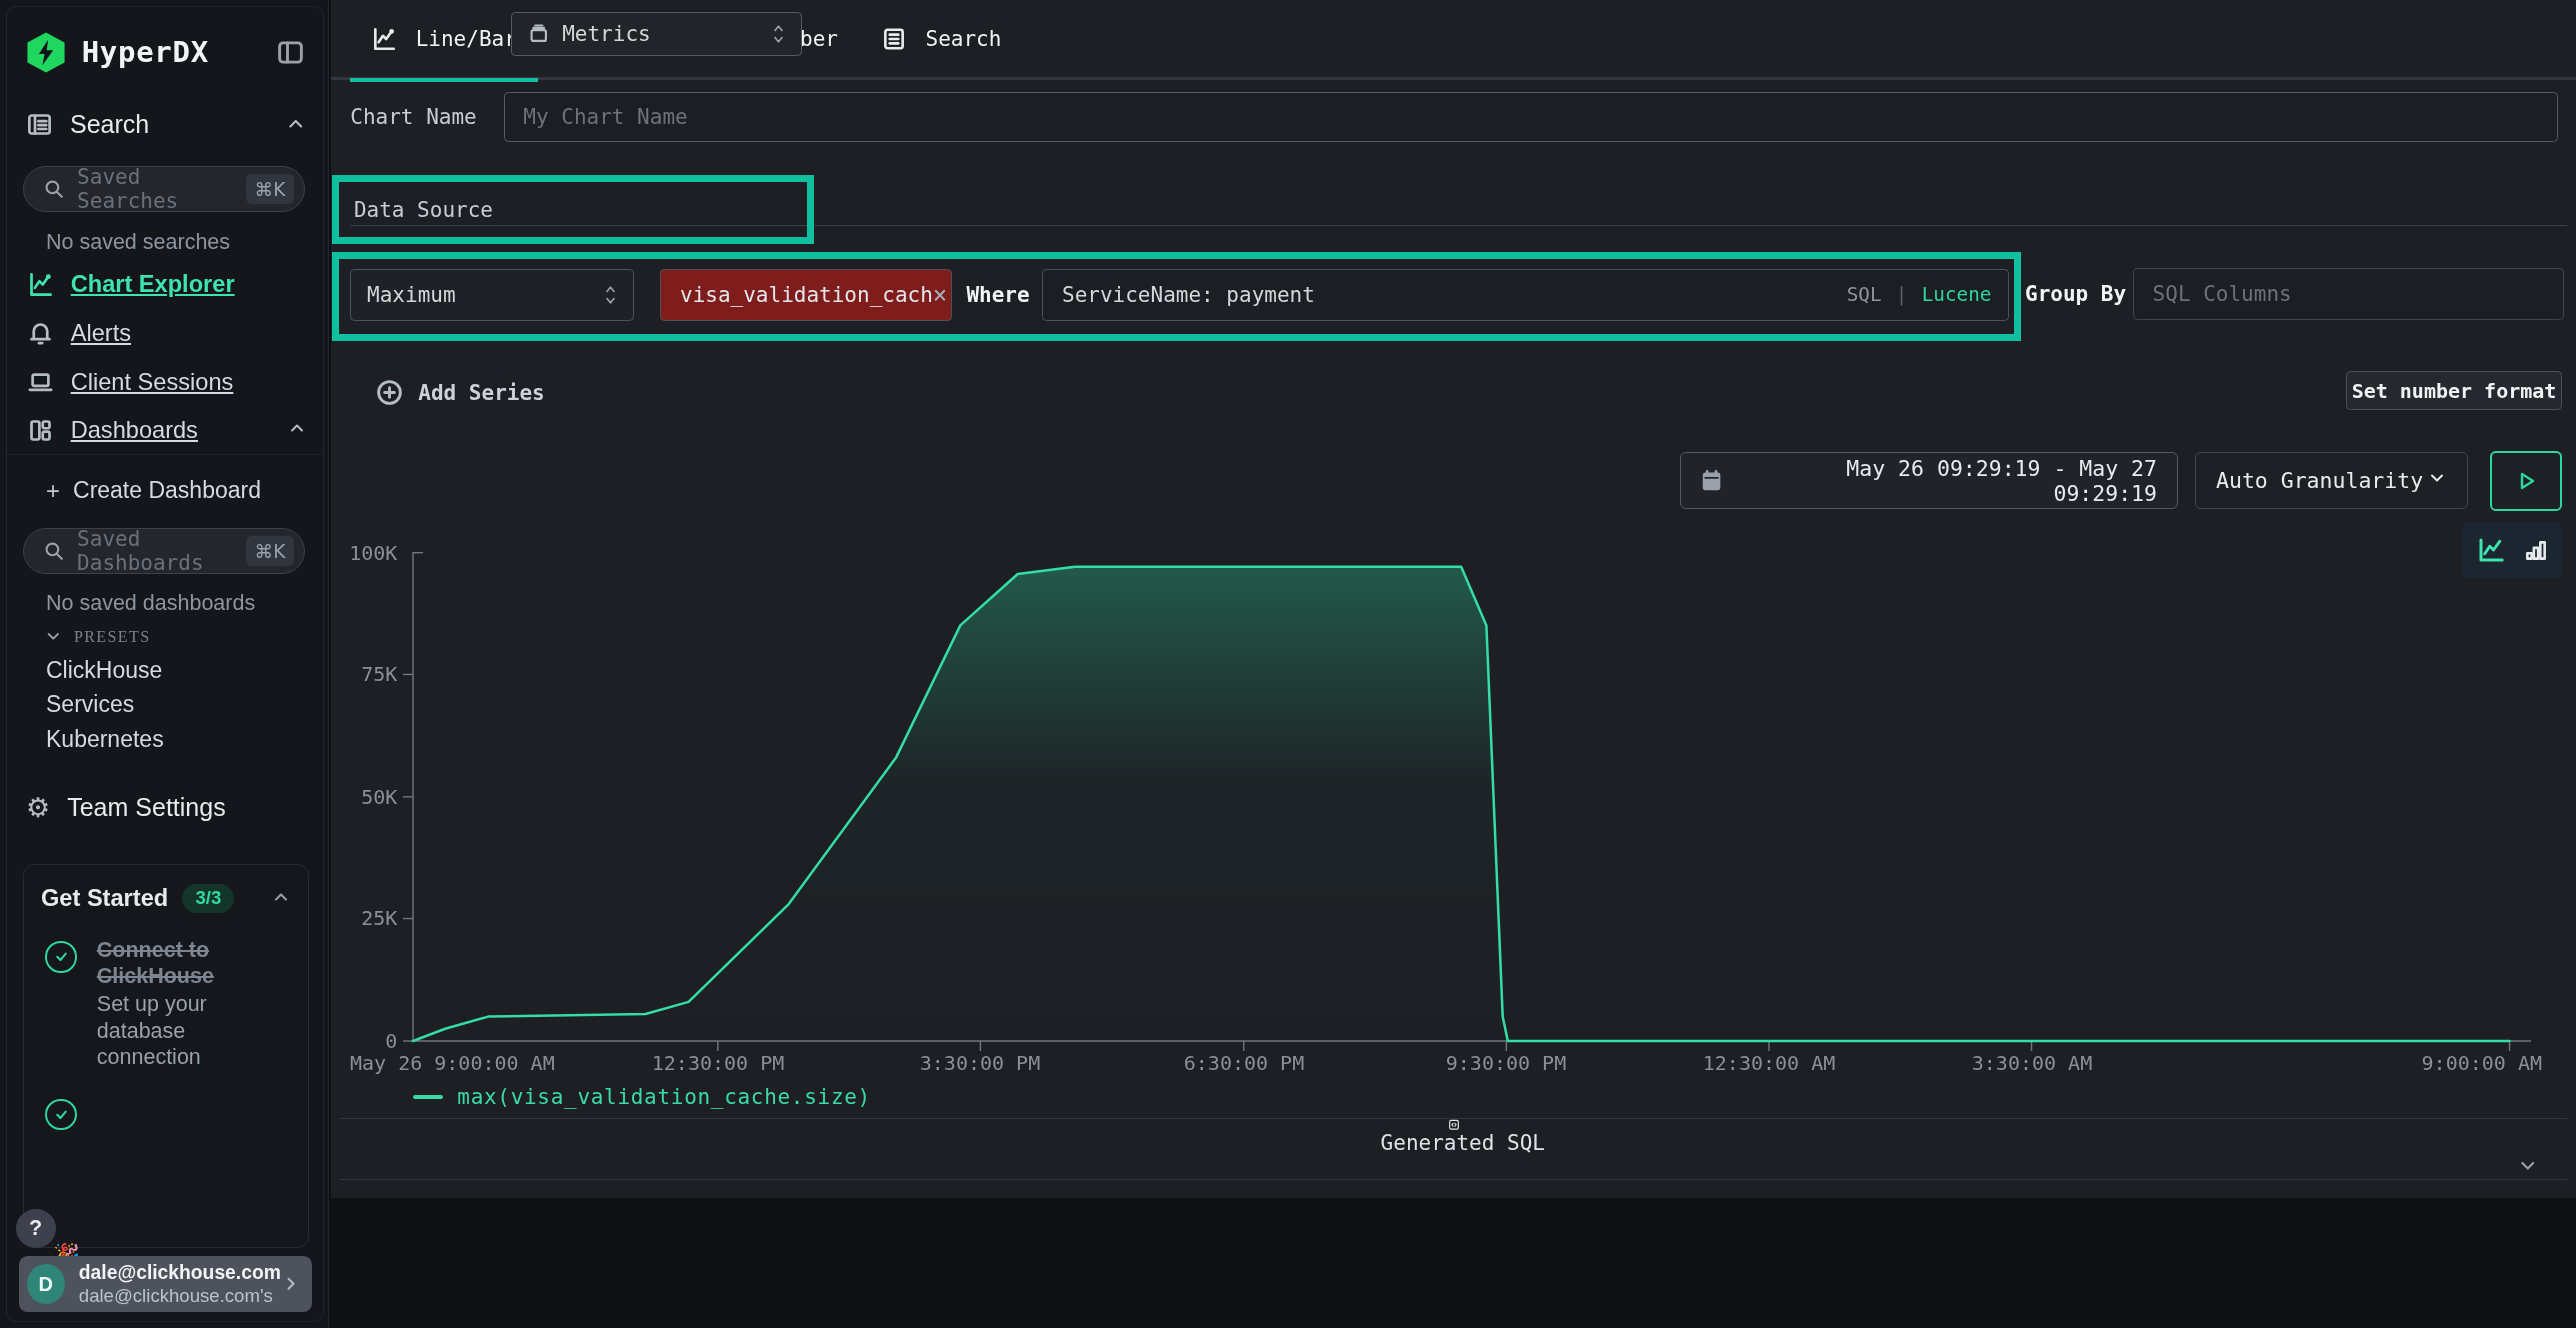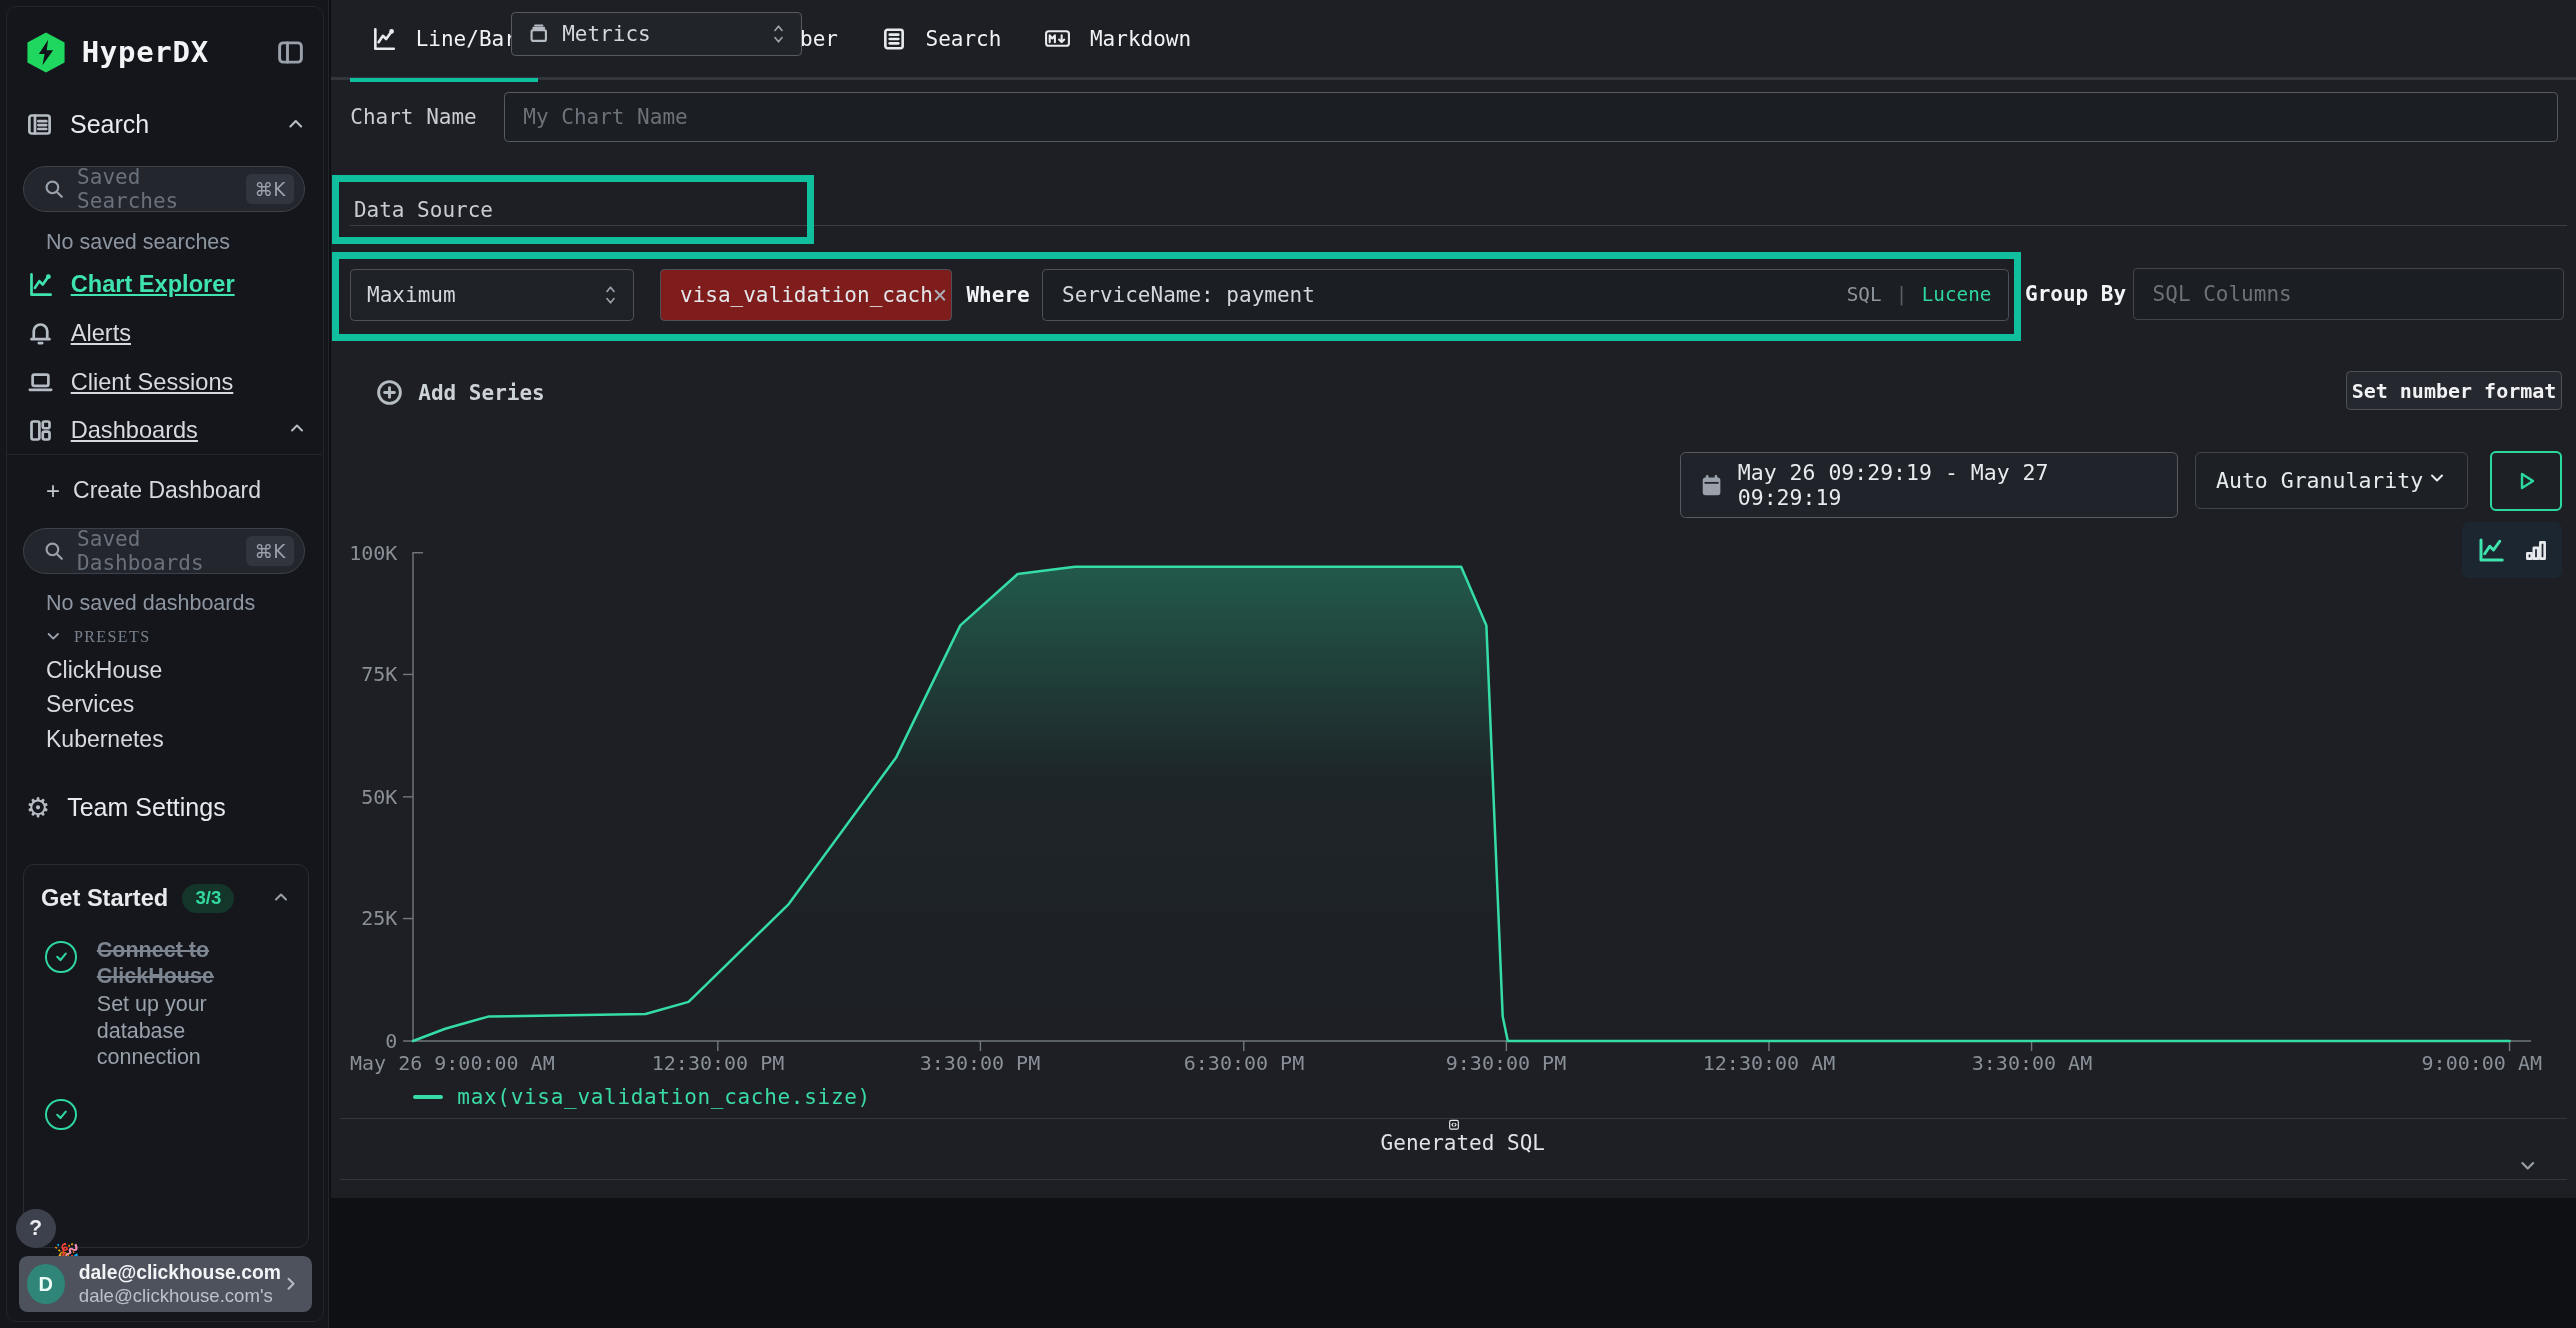--- a/index.html
+++ b/index.html
@@ -119,23 +119,23 @@
                    border:1.4px solid #41464d; border-radius:4.3px; color:#d3d7db; font-size:21px; padding:0 18.6px;
                    font-family:"DejaVu Sans Mono",monospace;}
   .sqlcols-input::placeholder { color:#6c7279; }
 
   .add-series { position:absolute; left:44px; top:374px; height:37px; display:flex; align-items:center; gap:14.3px;
                 color:#cdd2d8; font-size:21px; font-weight:bold; cursor:pointer;}
   .set-num-fmt { position:absolute; left:2015px; top:371px; width:216px; height:39px; background:#25282e;
                  border:1.4px solid #4d525a; border-radius:4.3px; display:flex; align-items:center; justify-content:center;
                  font-weight:bold; font-size:20px; color:#f0f2f4; cursor:pointer;}
 
-  .date-input { position:absolute; left:1349px; top:452px; width:498px; height:66px; background:#202329;
+  .date-input { position:absolute; left:1349px; top:452px; width:498px; height:57px; background:#202329;
                 border:1.4px solid #565b63; border-radius:5.7px; display:flex; align-items:center; gap:15.7px;
-                padding:16px 20px; color:#e8ebee; font-size:21.5px; cursor:pointer;}
+                padding:16px 20px; color:#e8ebee; font-size:21.5px; cursor:pointer;text-align:right;}
   .granularity { position:absolute; left:1864px; top:452px; width:273px; height:57px; background:#1d2025;
                  border:1.4px solid #41464d; border-radius:5.7px; display:flex; align-items:center;
                  padding:0 20px; color:#e8ebee; font-size:21.5px; cursor:pointer;}
   .granularity .chev { margin-left:auto; }
   .play-btn { position:absolute; left:2159px; top:451px; width:72px; height:60px; border:2.1px solid #2bd99f;
               border-radius:5.7px; display:flex; align-items:center; justify-content:center; cursor:pointer; background:#1d2025;}
   .chart-toggle { position:absolute; left:2131px; top:522px; width:100px; height:56px; background:#1c2631;
                   border-radius:7.2px; display:flex; align-items:center; justify-content:center; gap:17px;}
 
   .plot { position:absolute; left:82px; top:552px; width:2118px; height:489px; }
@@ -365,31 +365,20 @@
       <div class="tab">
         <span class="ticon">
           <svg width="26" height="26" viewBox="0 0 24 24" class="icon-stroke white">
               <rect x="4" y="3.5" width="16" height="17" rx="2"></rect>
               <line x1="8" y1="8" x2="16" y2="8"></line>
               <line x1="8" y1="12" x2="16" y2="12"></line>
               <line x1="8" y1="16" x2="16" y2="16"></line>
             </svg>
         </span>
         <span>Search</span>
-      </div>
-      <div class="tab">
-        <span class="ticon">
-          <svg width="27" height="27" viewBox="0 0 26 24" class="icon-stroke white" style="stroke-width:2;">
-              <rect x="2" y="5" width="22" height="14" rx="2.5"></rect>
-              <polyline points="5.5,15.5 5.5,9 8,12 10.5,9 10.5,15.5"></polyline>
-              <line x1="17" y1="9" x2="17" y2="15"></line>
-              <polyline points="14.5,13 17,15.5 19.5,13"></polyline>
-            </svg>
-        </span>
-        <span>Markdown</span>
       </div>
     </div>
 
     <div class="chart-name-row">
       <span class="row-label">Chart Name</span>
       <input class="chart-name-input" placeholder="My Chart Name" style="">
     </div>
 
     <div class="divider" style="top:225px;"></div>
 

